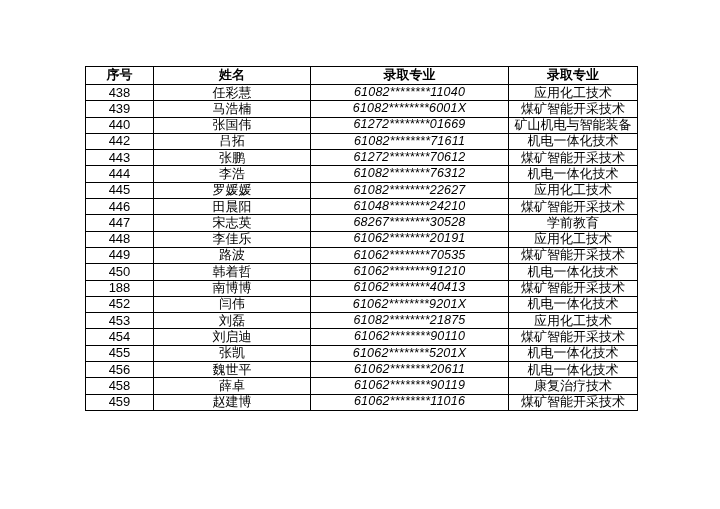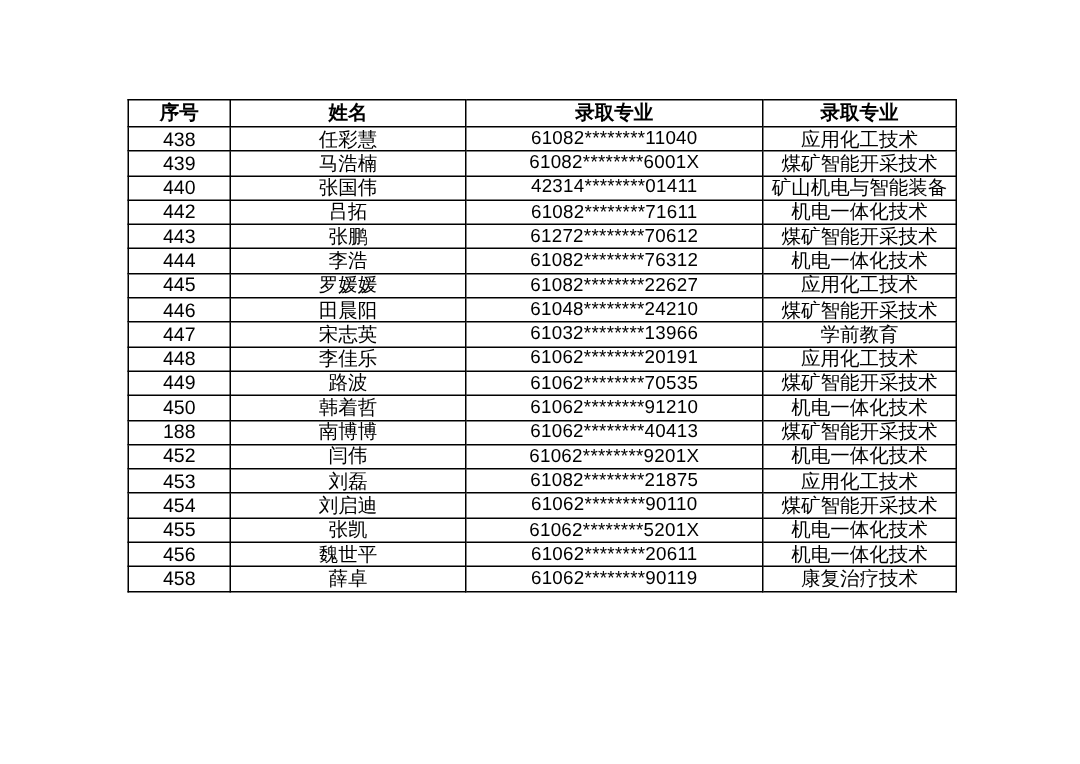--- a/index.html
+++ b/index.html
@@ -45,20 +45,21 @@
     font-weight: bold;
   }
   table.admission td {
     height: 15.3px;
     font-size: 13px;
     font-weight: normal;
   }
   table.admission td[data-name="cell-id-number"] {
     font-size: 12.5px;
     letter-spacing: 0.2px;
+    font-style: italic;
   }
 </style>
 </head>
 <body>
 
 <div class="page" data-name="document-page">
   <table class="admission" data-name="admission-table">
     <colgroup>
       <col class="c-seq">
       <col class="c-name">
@@ -82,21 +83,21 @@
         </tr>
         <tr data-name="table-row">
           <td data-name="cell-seq">439</td>
           <td data-name="cell-name">马浩楠</td>
           <td data-name="cell-id-number">61082********6001X</td>
           <td data-name="cell-major">煤矿智能开采技术</td>
         </tr>
         <tr data-name="table-row">
           <td data-name="cell-seq">440</td>
           <td data-name="cell-name">张国伟</td>
-          <td data-name="cell-id-number">42314********01411</td>
+          <td data-name="cell-id-number">61272********01669</td>
           <td data-name="cell-major">矿山机电与智能装备</td>
         </tr>
         <tr data-name="table-row">
           <td data-name="cell-seq">442</td>
           <td data-name="cell-name">吕拓</td>
           <td data-name="cell-id-number">61082********71611</td>
           <td data-name="cell-major">机电一体化技术</td>
         </tr>
         <tr data-name="table-row">
           <td data-name="cell-seq">443</td>
@@ -118,21 +119,21 @@
         </tr>
         <tr data-name="table-row">
           <td data-name="cell-seq">446</td>
           <td data-name="cell-name">田晨阳</td>
           <td data-name="cell-id-number">61048********24210</td>
           <td data-name="cell-major">煤矿智能开采技术</td>
         </tr>
         <tr data-name="table-row">
           <td data-name="cell-seq">447</td>
           <td data-name="cell-name">宋志英</td>
-          <td data-name="cell-id-number">61032********13966</td>
+          <td data-name="cell-id-number">68267********30528</td>
           <td data-name="cell-major">学前教育</td>
         </tr>
         <tr data-name="table-row">
           <td data-name="cell-seq">448</td>
           <td data-name="cell-name">李佳乐</td>
           <td data-name="cell-id-number">61062********20191</td>
           <td data-name="cell-major">应用化工技术</td>
         </tr>
         <tr data-name="table-row">
           <td data-name="cell-seq">449</td>
@@ -180,16 +181,22 @@
           <td data-name="cell-seq">456</td>
           <td data-name="cell-name">魏世平</td>
           <td data-name="cell-id-number">61062********20611</td>
           <td data-name="cell-major">机电一体化技术</td>
         </tr>
         <tr data-name="table-row">
           <td data-name="cell-seq">458</td>
           <td data-name="cell-name">薛卓</td>
           <td data-name="cell-id-number">61062********90119</td>
           <td data-name="cell-major">康复治疗技术</td>
+        </tr>
+        <tr data-name="table-row">
+          <td data-name="cell-seq">459</td>
+          <td data-name="cell-name">赵建博</td>
+          <td data-name="cell-id-number">61062********11016</td>
+          <td data-name="cell-major">煤矿智能开采技术</td>
         </tr>
       </tbody>
   </table>
 </div>
 
 </body></html>

